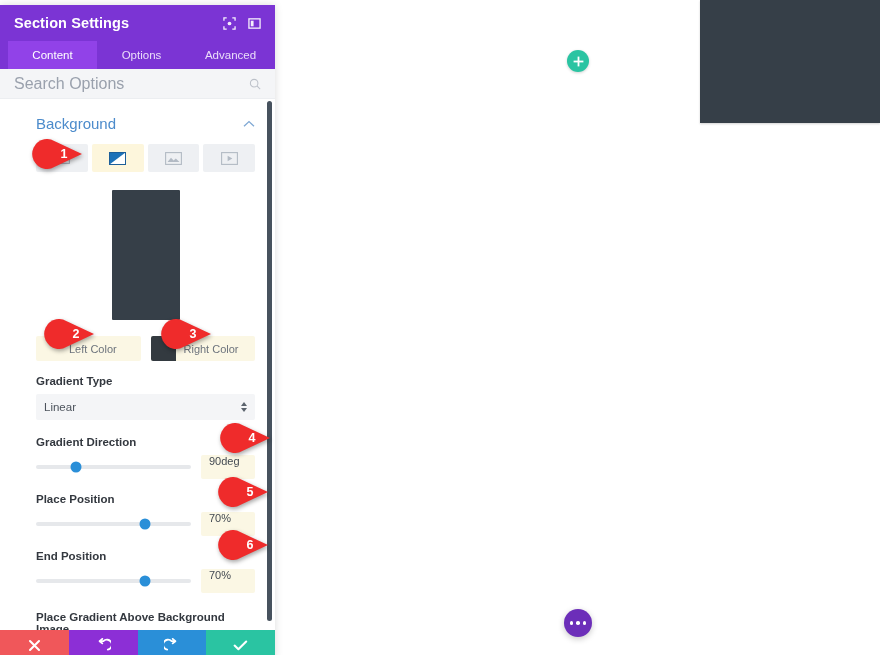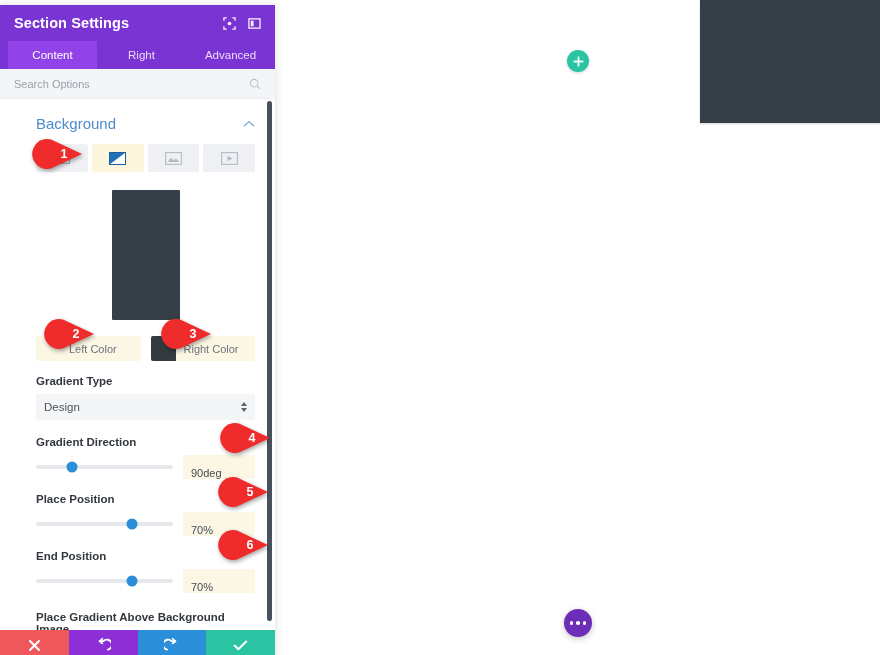--- a/index.html
+++ b/index.html
@@ -67,21 +67,21 @@
   }
   .tab.active { background: #9142e8; color: #ffffff; }
 
   .search-row {
     height: 30px; flex: 0 0 30px; background: #f4f5f7;
     display: flex; align-items: center; padding: 0 14px;
     border-bottom: 1px solid #eceef1;
   }
   .search-input {
     border: 0; outline: 0; background: transparent;
-    font-size: 11px; color: #8e96a3; flex: 1;
+    font-size: 16px; color: #8e96a3; flex: 1;
     font-family: "Liberation Sans", sans-serif;
   }
   .search-input::placeholder { color: #9aa1ad; }
   .search-icon { width: 12px; height: 12px; opacity: .55; cursor: pointer; }
 
   .panel-body {
     flex: 1; overflow: hidden; position: relative; background: #fff;
     padding: 0 0 0 16px;
   }
   .scroll-inner { padding: 0 20px; }
@@ -139,22 +139,22 @@
   .track {
     position: relative; flex: 1; height: 4px; background: #e6e8eb; border-radius: 2px;
     cursor: pointer;
   }
   .thumb {
     position: absolute; top: 50%; transform: translate(-50%, -50%);
     width: 11px; height: 11px; border-radius: 50%; background: #2a8fd8;
     cursor: pointer;
   }
   .numfield {
-    width: 72px; height: 24px; background: #fbf7e4; border-radius: 2px;
-    display: flex; align-items: flex-end; padding: 0 8px; cursor: text;
+    width: 54px; height: 24px; background: #fbf7e4; border-radius: 2px;
+    display: flex; align-items: flex-start; padding: 0 8px; cursor: text;
   }
   .numfield span { font-size: 11px; color: #444b53; }
 
   .toggle-label { font-size: 11.5px; color: #33383f; font-weight: 700; margin: 18px 0 8px 0; }
 
   .panel-scrollbar {
     position: absolute; right: 3px; top: 2px; width: 5px; height: 520px;
     background: #47525e; border-radius: 3px;
   }
 
@@ -219,21 +219,21 @@
         </svg>
         <svg class="hicon" viewBox="0 0 14 14">
           <rect x="1" y="2" width="12" height="10" fill="none" stroke="#fff" stroke-width="1.4"></rect>
           <rect x="3" y="4" width="3" height="6" fill="#fff"></rect>
         </svg>
       </div>
     </div>
 
     <div class="tabs">
       <div class="tab active">Content</div>
-      <div class="tab">Right</div>
+      <div class="tab">Options</div>
       <div class="tab">Advanced</div>
     </div>
 
     <div class="search-row">
       <input class="search-input" placeholder="Search Options" style="">
       <svg class="search-icon" viewBox="0 0 14 14">
         <circle cx="6" cy="6" r="4.4" fill="none" stroke="#8e96a3" stroke-width="1.2"></circle>
         <line x1="9.3" y1="9.3" x2="13" y2="13" stroke="#8e96a3" stroke-width="1.2"></line>
       </svg>
     </div>
@@ -285,21 +285,21 @@
             <div class="colorlabel">Left Color</div>
           </div>
           <div class="colorfield">
             <div class="swatch"></div>
             <div class="colorlabel">Right Color</div>
           </div>
         </div>
 
         <div class="fieldlabel">Gradient Type</div>
         <div class="select">
-          <span>Design</span>
+          <span>Linear</span>
           <span class="arrows">
               <i class="up"></i>
               <i class="dn"></i>
             </span>
         </div>
 
         <div class="rangeblock">
           <div class="fieldlabel">Gradient Direction</div>
           <div class="rangerow">
             <div class="track">

